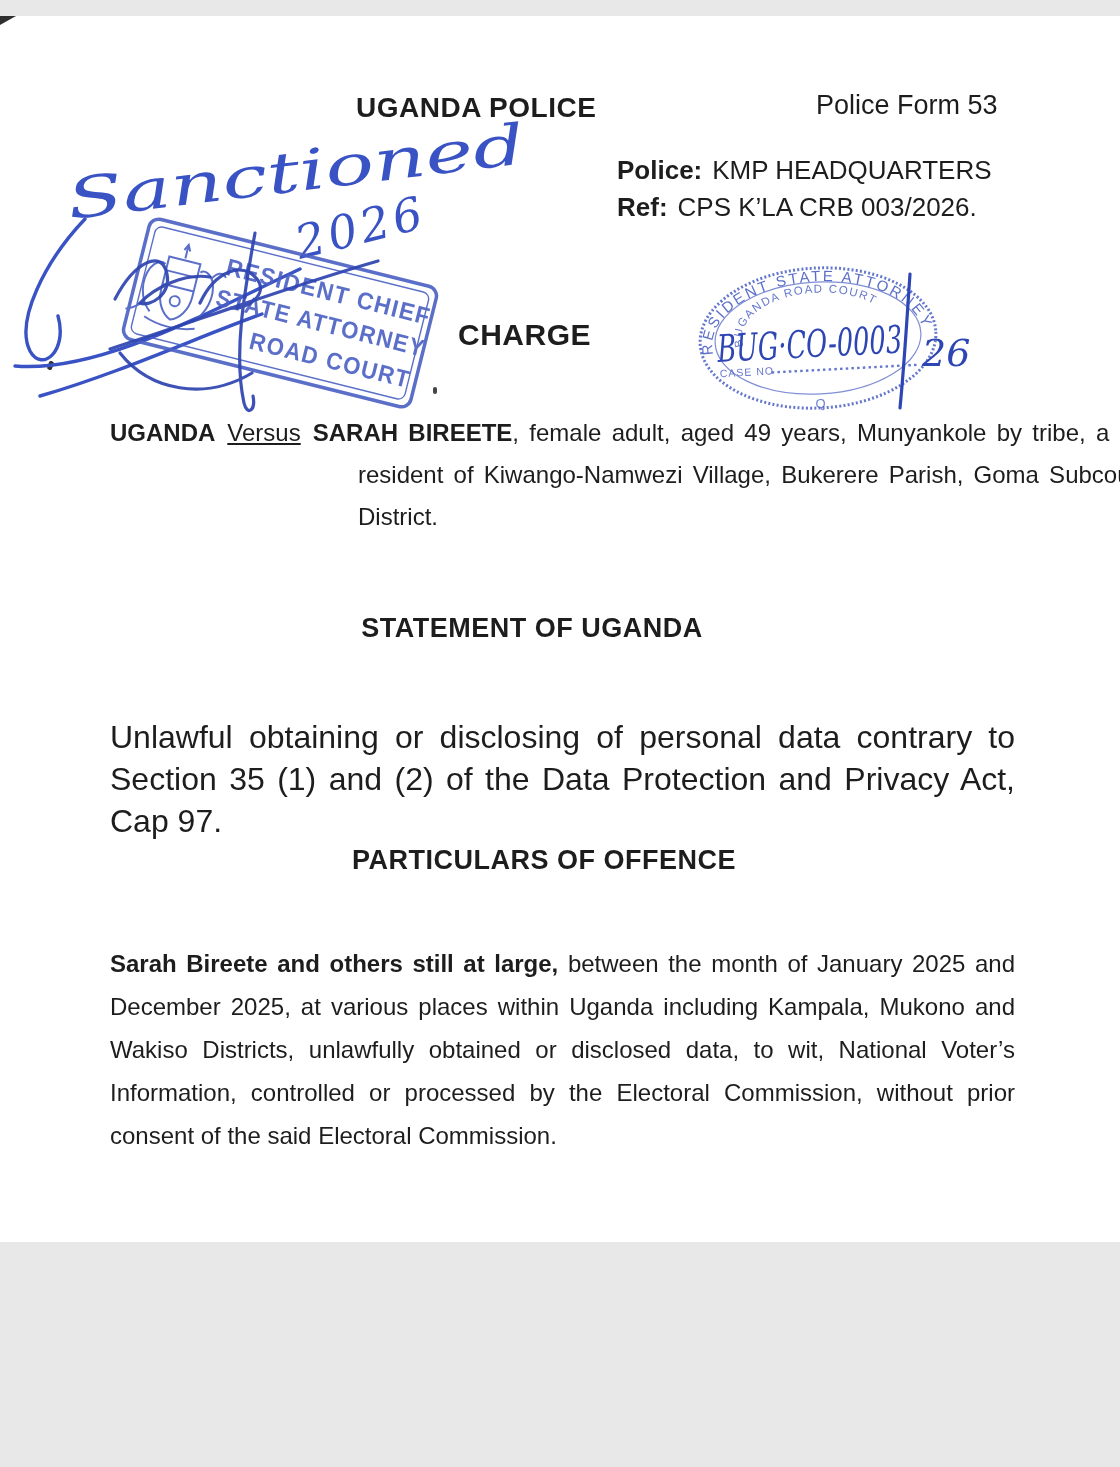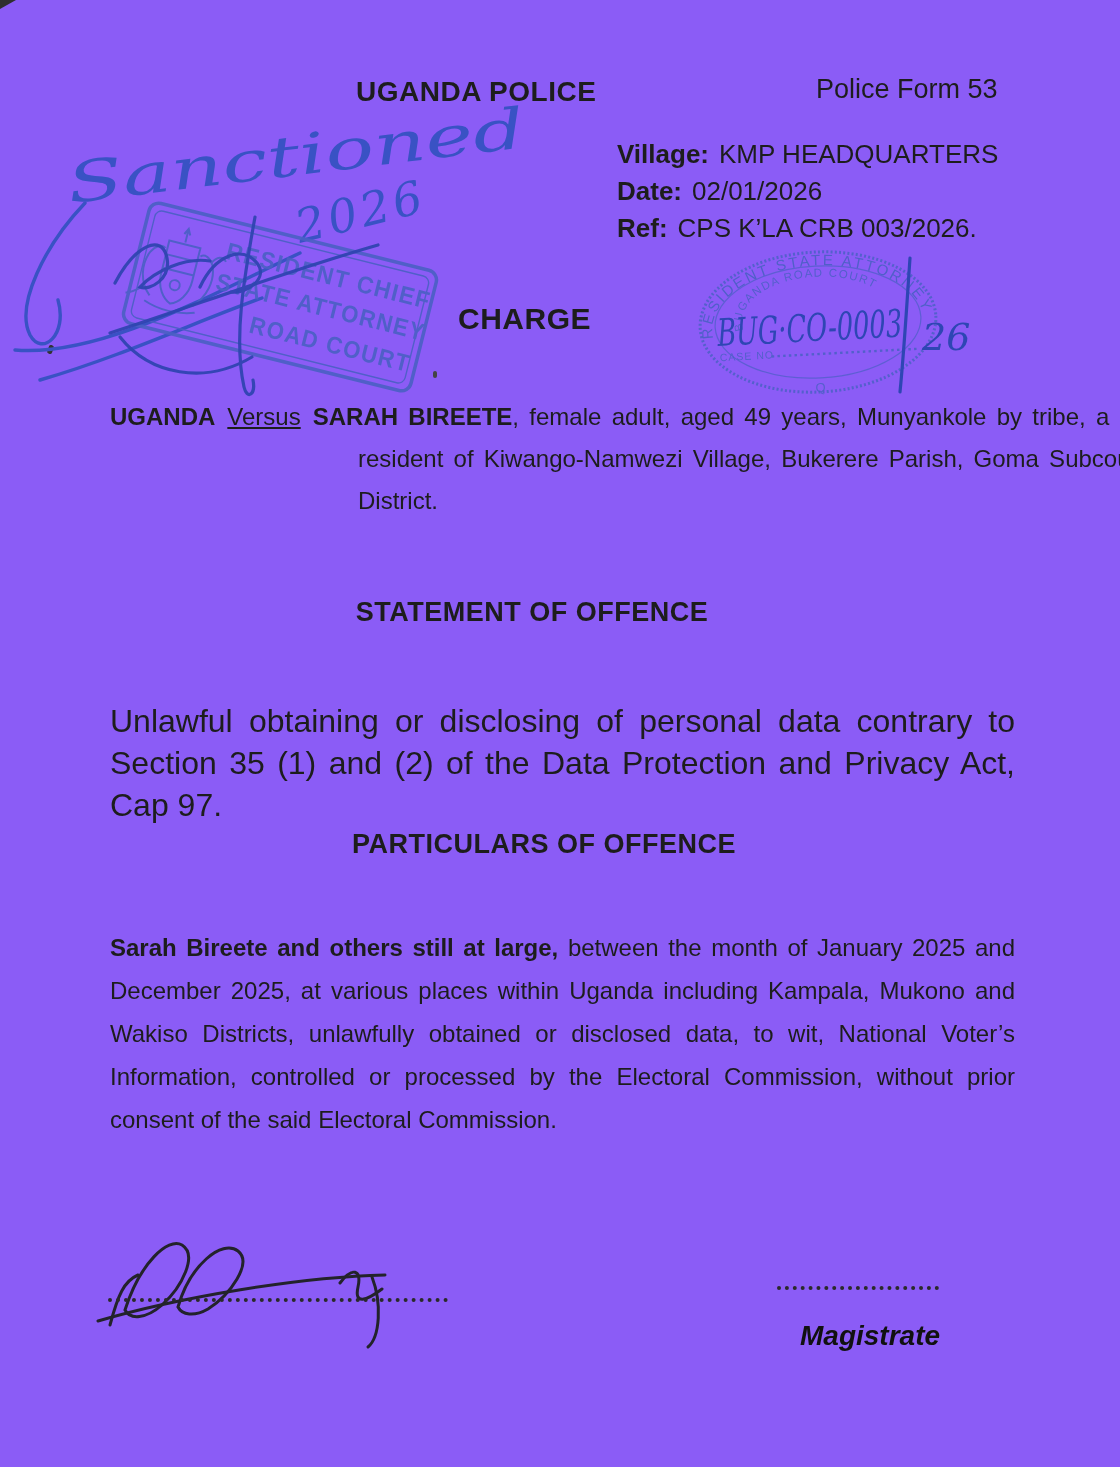--- a/index.html
+++ b/index.html
@@ -1,18 +1,18 @@
 <!DOCTYPE html>
 <html><head>
 <meta charset="utf-8">
 <style>
   html,body{margin:0;padding:0;background:#e8e8e8;}
   .page{
-    position:relative; width:1120px; height:1467px; margin:0 auto;
-    background:#8b5cf6; overflow:hidden;
+    position:relative; width:1120px; height:1226px; margin:16px auto;
+    background:#ffffff; overflow:hidden;
     font-family:"Liberation Sans", sans-serif; color:#1d1d1d;
   }
   .abs{position:absolute;}
   .b{font-weight:bold;}
   
   .doc-title{left:356px; top:76px; font-size:28px; font-weight:bold; letter-spacing:.5px;}
   .form-no{left:816px; top:74px; font-size:27px;}
   .station-block{left:617px; top:136px; font-size:26px; line-height:37px;}
   .station-block .val{margin-left:10px;}
   
@@ -49,24 +49,21 @@
 
   <div class="abs corner-mark"></div>
   <div class="abs speck1"></div>
   <div class="abs speck2"></div>
 
   <div class="abs doc-title">UGANDA POLICE</div>
   <div class="abs form-no">Police Form 53</div>
 
   <div class="abs station-block">
     <div>
-      <span class="b">Village:</span><span class="val">KMP HEADQUARTERS</span>
-    </div>
-    <div>
-      <span class="b">Date:</span><span class="val">02/01/2026</span>
+      <span class="b">Police:</span><span class="val">KMP HEADQUARTERS</span>
     </div>
     <div>
       <span class="b">Ref:</span><span class="val">CPS K’LA CRB 003/2026.</span>
     </div>
   </div>
 
   <svg class="abs ink-topleft" width="660" height="310" viewBox="0 0 660 310">
 
     <g fill="#3952c4">
       <text x="70" y="108" font-family="DejaVu Serif, serif" font-style="italic" font-size="56" textLength="460" lengthAdjust="spacingAndGlyphs" transform="rotate(-7 70 108)">Sanctioned</text>
@@ -136,21 +133,21 @@
       <text x="28" y="104" font-size="38" textLength="185" lengthAdjust="spacingAndGlyphs" transform="rotate(-3 28 104)">BUG·CO-0003</text>
       <path d="M220,16 C217,60 214,110 210,150" stroke="#2e46b4" stroke-width="3.2" fill="none" stroke-linecap="round"></path>
       <text x="232" y="108" font-size="38">26</text>
     </g>
   </svg>
 
   <div class="abs p1">
     <span class="b">UGANDA</span><span style="margin:0 12px;text-decoration:underline;">Versus</span><span class="b">SARAH BIREETE</span><span>, female adult, aged 49 years, Munyankole by tribe, a lawyer and a resident of Kiwango-Namwezi Village, Bukerere Parish, Goma Subcounty, Mukono District.</span>
   </div>
 
-  <div class="abs sec-head s1">STATEMENT OF OFFENCE</div>
+  <div class="abs sec-head s1">STATEMENT OF UGANDA</div>
   <div class="abs p2">Unlawful obtaining or disclosing of personal data contrary to Section 35 (1) and (2) of the Data Protection and Privacy Act, Cap 97.</div>
 
   <div class="abs sec-head s2">PARTICULARS OF OFFENCE</div>
   <div class="abs p3">
     <span class="b">Sarah Bireete and others still at large,</span><span> between the month of January 2025 and December 2025, at various places within Uganda including Kampala, Mukono and Wakiso Districts, unlawfully obtained or disclosed data, to wit, National Voter’s Information, controlled or processed by the Electoral Commission, without prior consent of the said Electoral Commission.</span>
   </div>
 
   <svg class="abs officer-sig" width="370" height="135" viewBox="0 0 370 135">
     <g stroke="#23232b" stroke-width="3" fill="none" stroke-linecap="round">
       <path d="M35,85 C50,38 78,12 92,20 C108,30 92,62 72,80 C56,94 40,95 35,85"></path>

